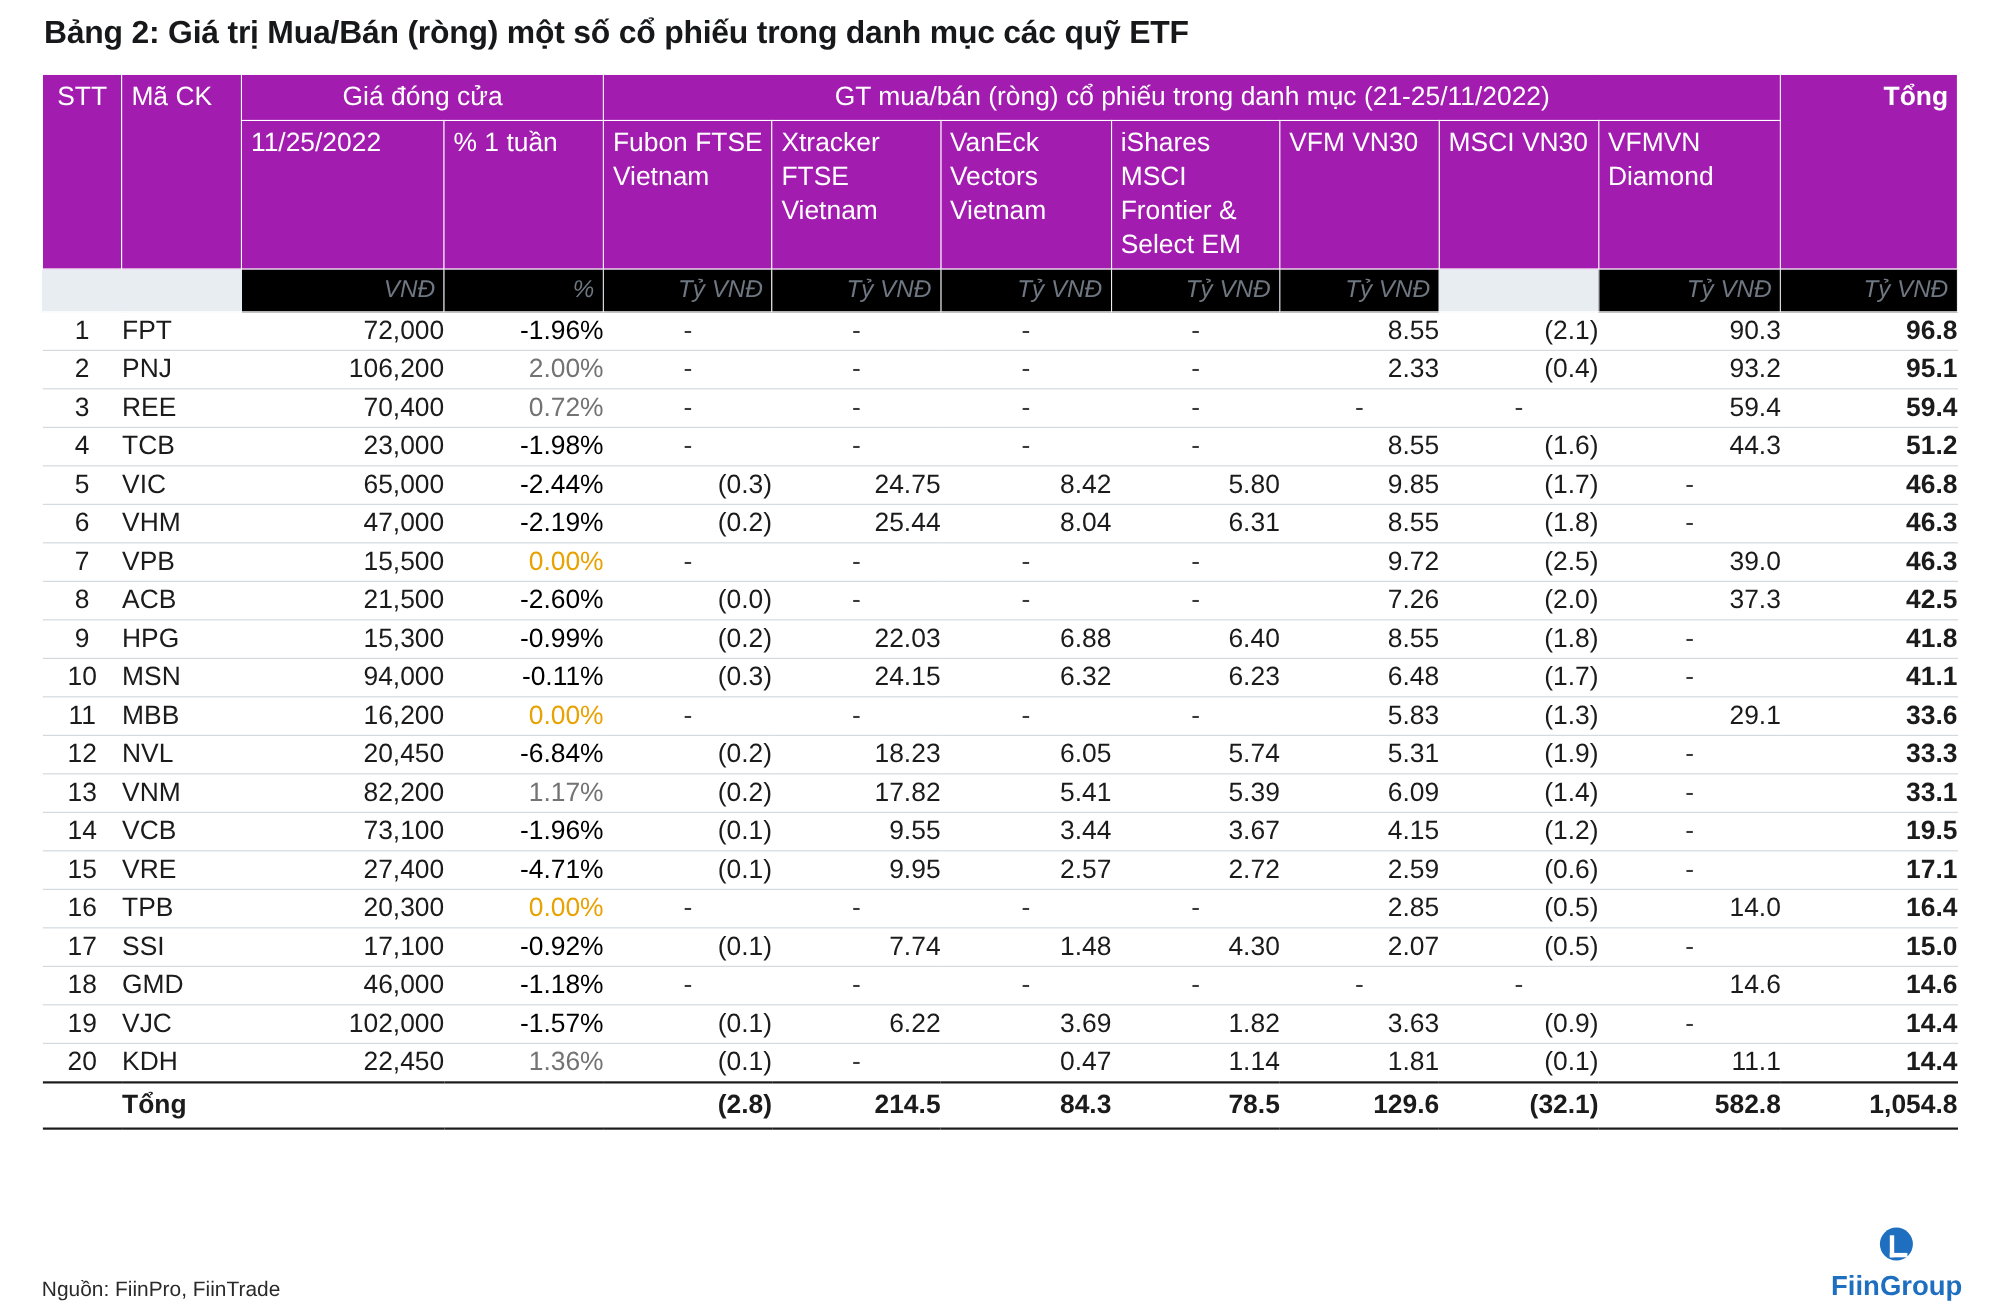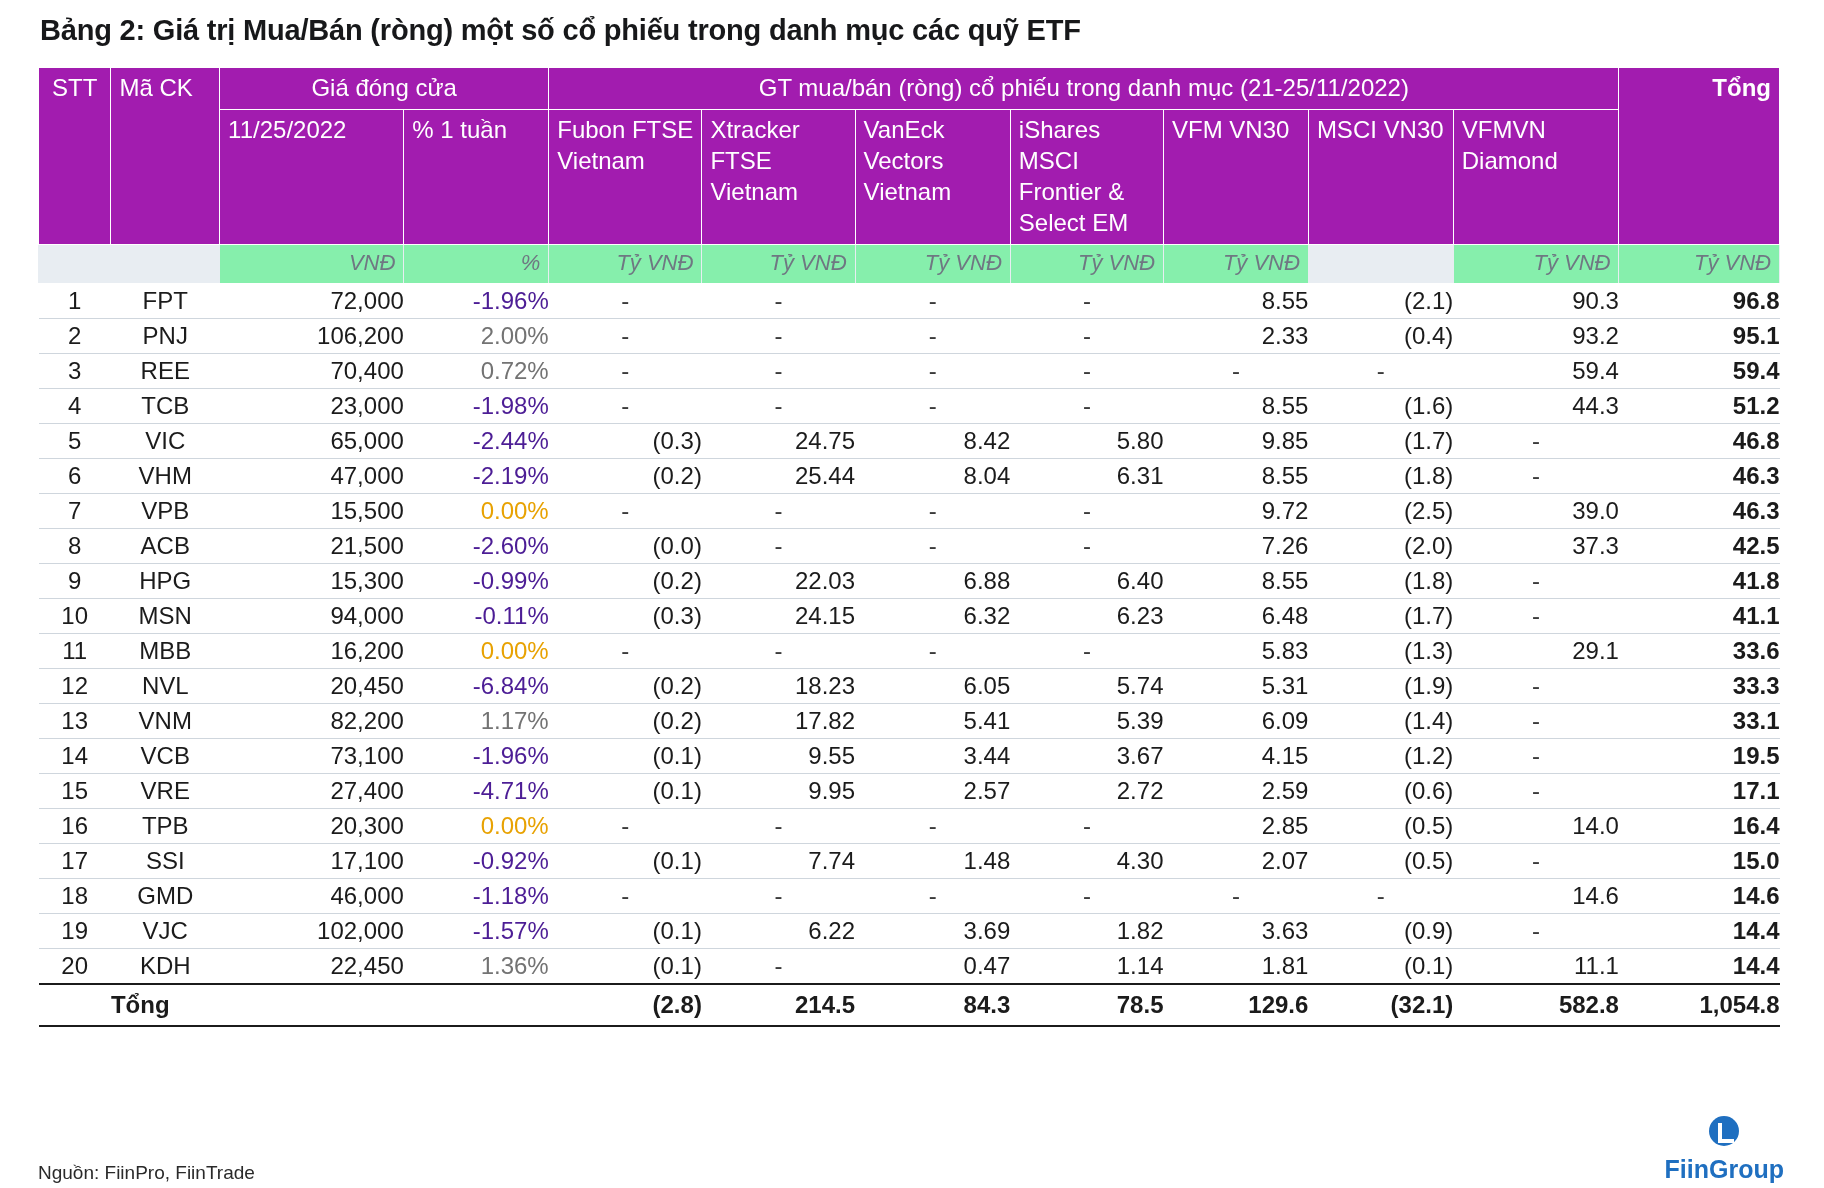--- a/index.html
+++ b/index.html
@@ -50,46 +50,46 @@
     line-height: 31px;
     padding: 4px 8px 6px 8px;
     text-align: left;
     white-space: normal;
   }
   thead .hrow th.ctr { text-align: center; }
   thead .hrow th.rgt { text-align: right; }
   thead .hrow th.bold { font-weight: bold; }
   
   thead .urow td {
-    background: #86efac;
+    background: #000000;
     color: #6f7782;
     font-style: italic;
     font-size: 22px;
     text-align: right;
     padding: 5px 8px 7px 8px;
     border: 1px solid #ffffff;
     border-left-color: #e8edf2;
     border-right-color: #e8edf2;
   }
   thead .urow td.blank { background: #e8edf2; }
   
   tbody tr td {
     border-bottom: 1px solid #cfd6dd;
     height: 34px;
     line-height: 34px;
     font-size: 24px;
     padding: 0 8px;
     white-space: nowrap;
   }
   tbody tr td.stt { text-align: center; color: #1b1b1b; }
-  tbody tr td.code { text-align: center; color: #1b1b1b; margin-top: 10px; }
+  tbody tr td.code { text-align: left; color: #1b1b1b; margin-top: 10px; }
   tbody tr td.num { text-align: right; }
   tbody tr td.ctr { text-align: center; }
   tbody tr td.tot { text-align: right; font-weight: bold; }
-  .neg { color: #4c1d95; }
+  .neg { color: #000000; }
   .pos { color: #737373; }
   .zero { color: #e8a202; }
   .dash { color: #3a3a3a; }
   
   tbody tr.totalrow td {
     border-top: 2px solid #1b1b1b;
     border-bottom: 2px solid #1b1b1b;
     font-weight: bold;
     height: 40px;
     line-height: 40px;

